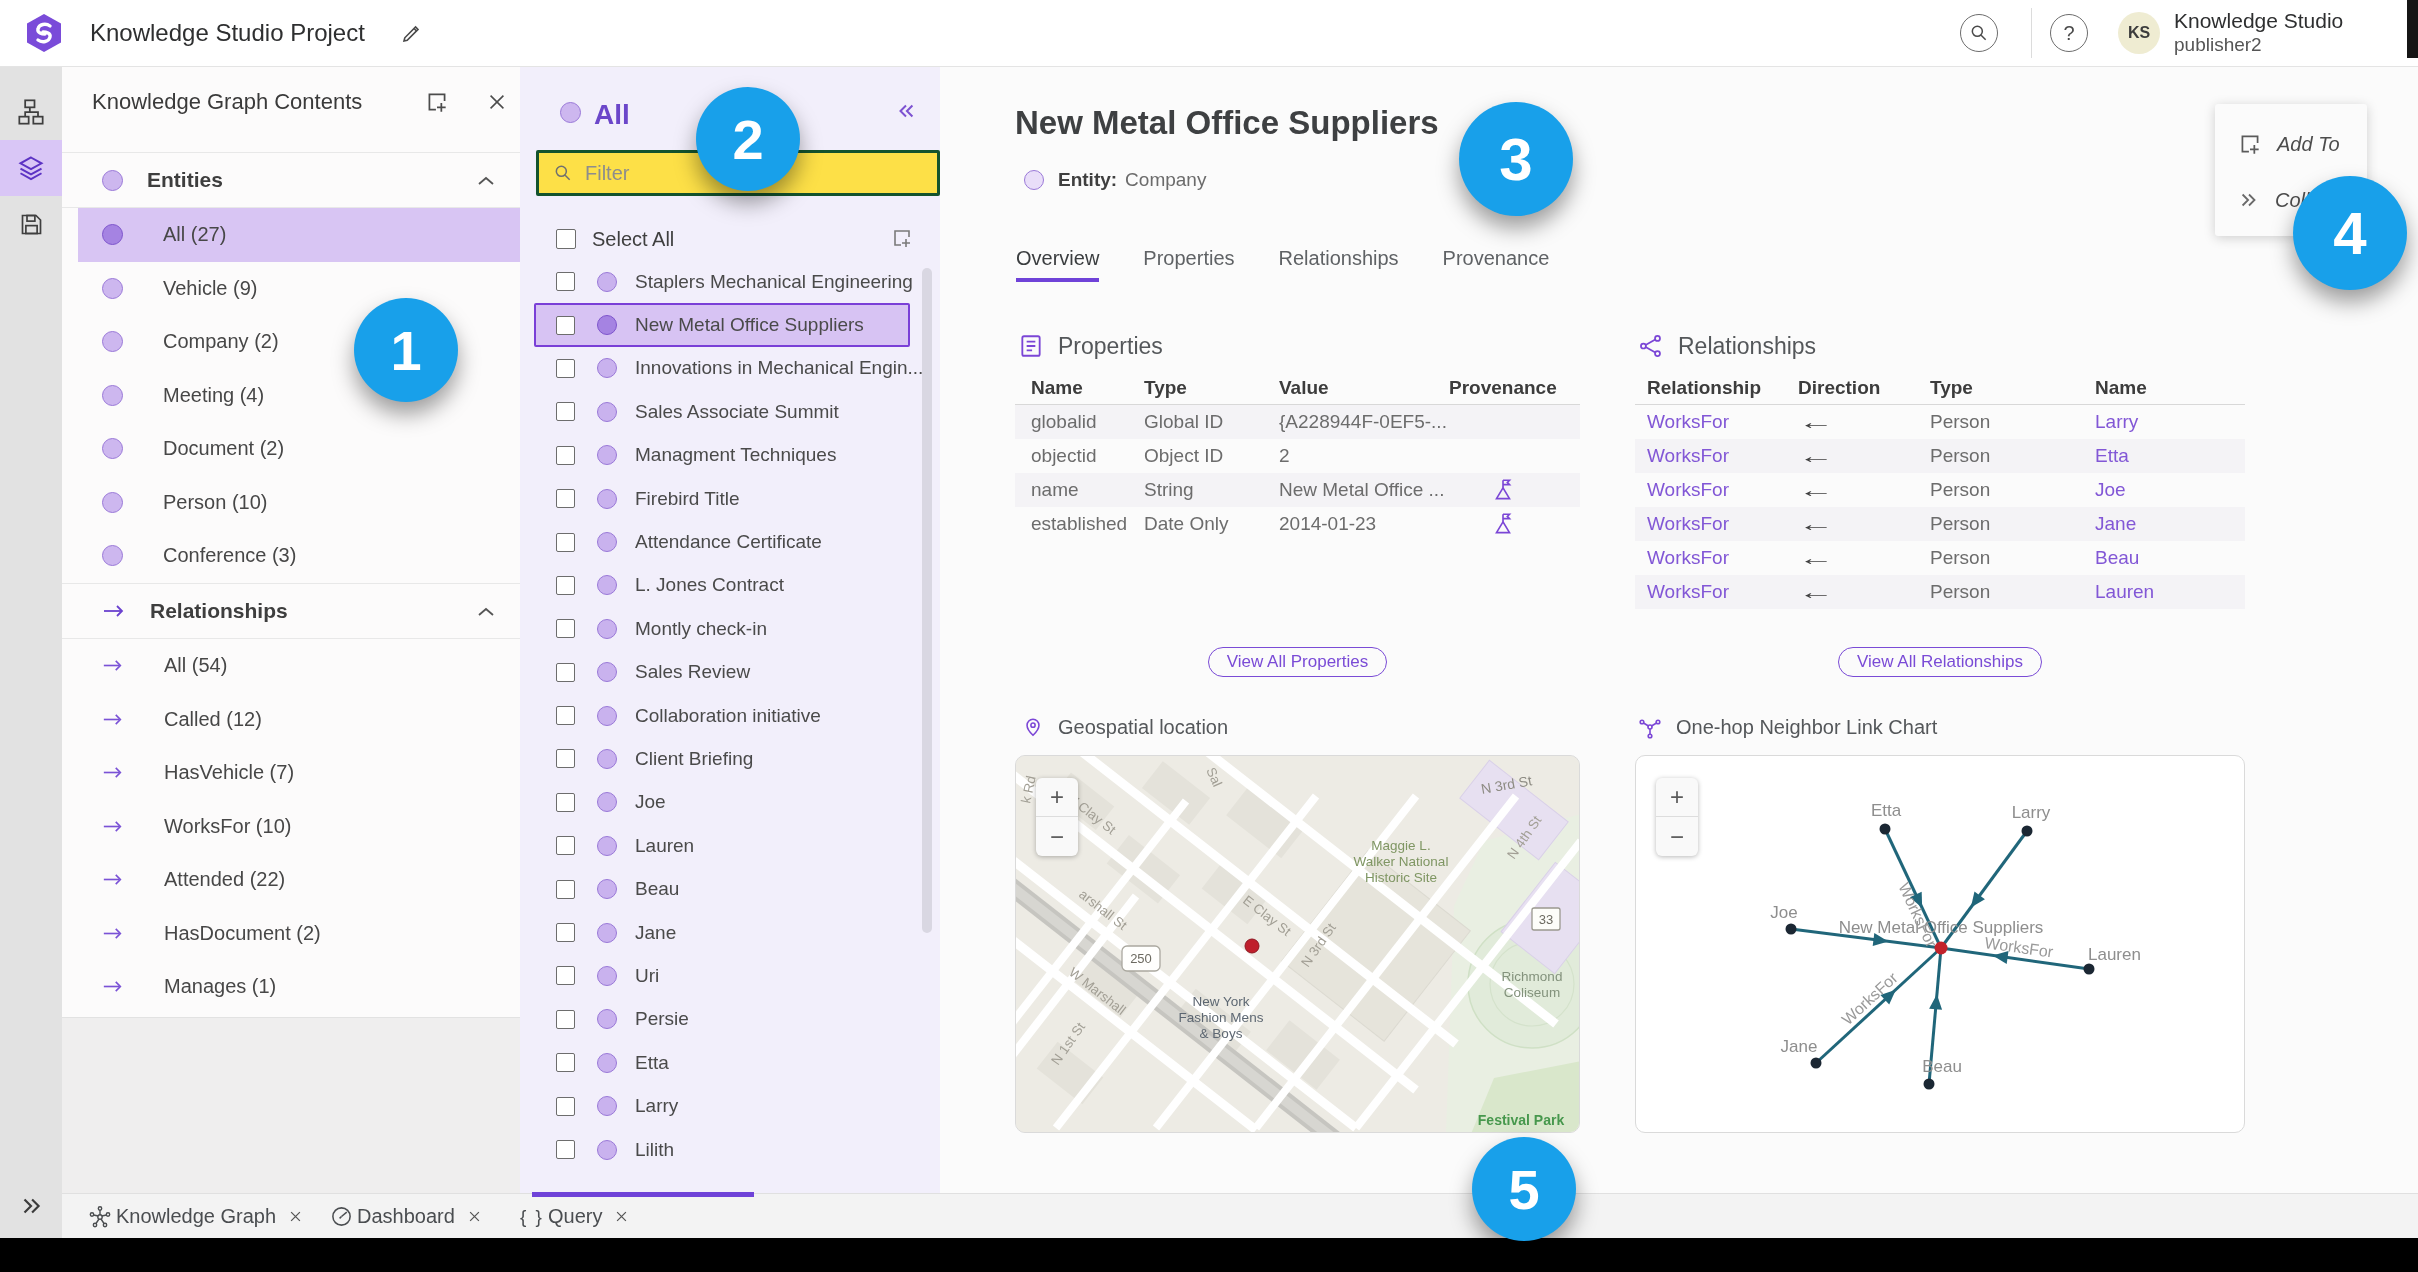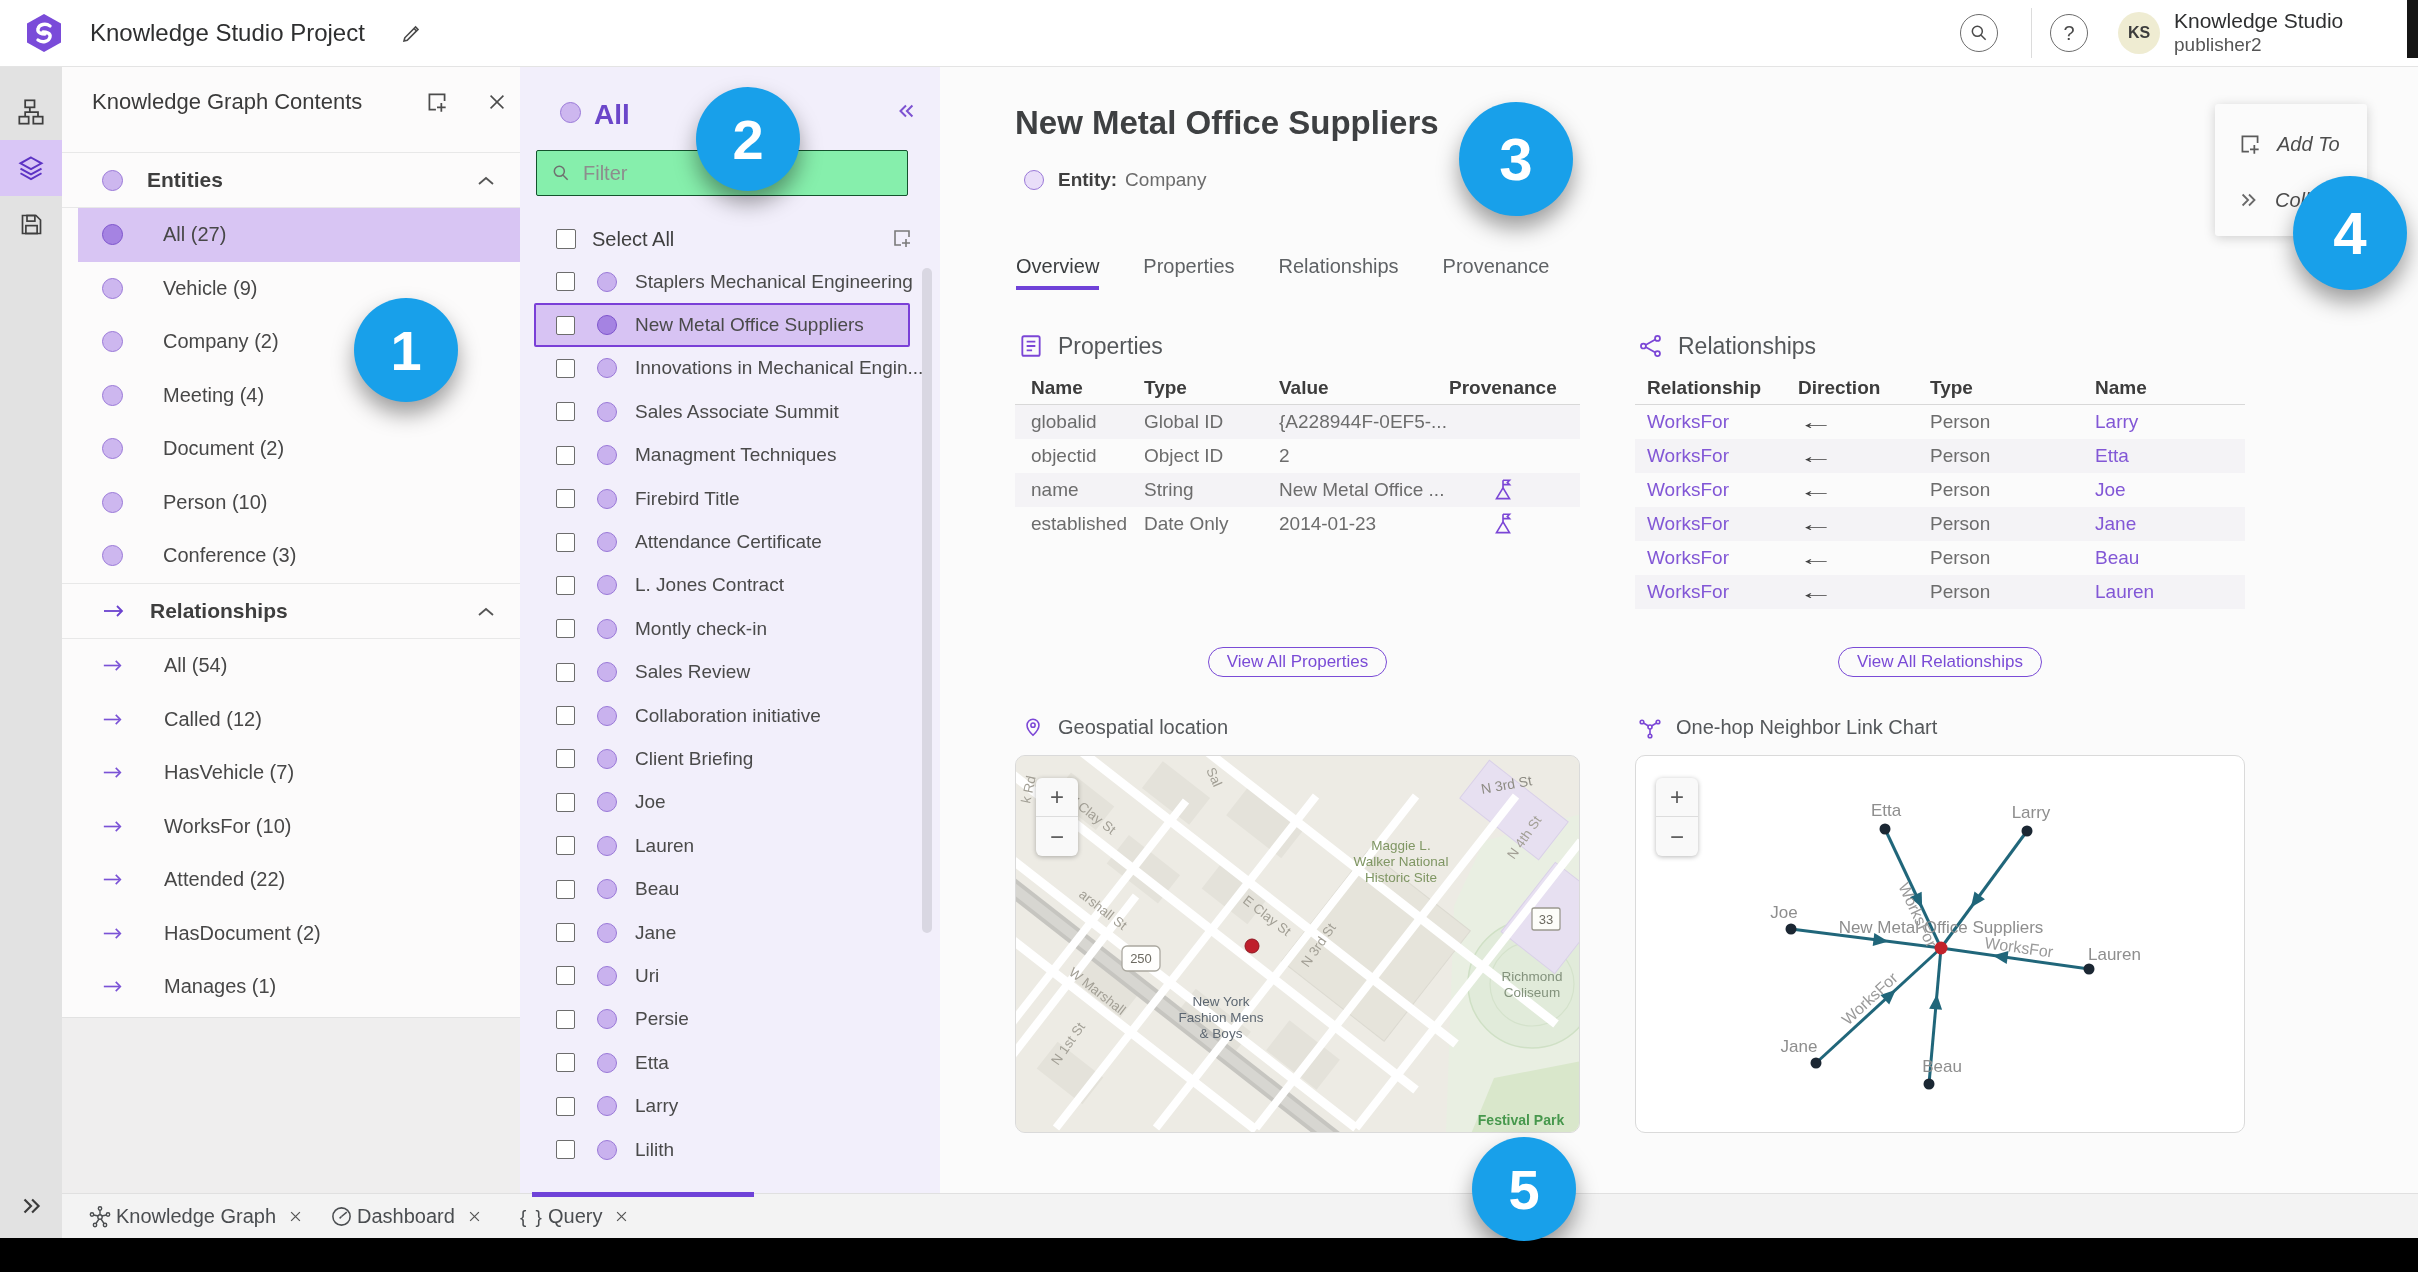--- a/index.html
+++ b/index.html
@@ -49,21 +49,21 @@
   .crow.selected .circ{margin-left:24px;background:#a583e2;border-color:#7e55cc;}
   .hdr-circ{margin-left:40px;margin-right:24px;}
   .hdr-arrow{margin-left:40px;margin-right:24px;}
 
   
   .listpanel{left:520px;top:66px;width:420px;height:1127px;background:#f2effb;z-index:10;}
   .lp-head{left:0;top:0;width:420px;height:82px;}
   .lp-head .circ{position:absolute;left:40px;top:36px;}
   .lp-all{position:absolute;left:74px;top:33px;font-size:28px;font-weight:bold;color:#6b46c9;}
   .lp-collapse{position:absolute;right:22px;top:34px;}
-  .filter{left:16px;top:84px;width:372px;height:46px;background:#86efac;border:1px solid #14532d;border-radius:2px;
+  .filter{left:16px;top:84px;width:404px;height:46px;background:#fde047;border:3px solid #14532d;border-radius:2px;
           display:flex;align-items:center;box-sizing:border-box;}
   .filter input{border:none;outline:none;font-size:20px;color:#5f5f5f;flex:1;margin-left:10px;font-family:inherit;background:transparent;}
   .filter input::placeholder{color:#8d8d8d;}
   .filter svg{margin-left:14px;}
   .selall{left:0;top:152px;width:420px;height:42px;display:flex;align-items:center;}
   .checkbox{width:20px;height:20px;border:1.5px solid #6d6d6d;background:#fff;border-radius:2px;box-sizing:border-box;flex:none;}
   .selall .checkbox{margin-left:36px;}
   .selall .lbl{margin-left:16px;font-size:20px;color:#3f3f3f;}
   .selall-add{position:absolute;right:26px;top:8px;}
   .lrows{left:0;top:194px;width:420px;}
@@ -76,21 +76,21 @@
   .lrow.selected .circ{background:#a583e2;border-color:#7e55cc;}
   .lp-scroll{left:402px;top:202px;width:10px;height:665px;background:#d9d7e2;border-radius:5px;}
 
   
   .main{left:940px;top:66px;width:1478px;height:1127px;background:#fbfbfb;}
   .d-title{left:75px;top:38px;font-size:33px;font-weight:bold;color:#3e4042;}
   .d-entity{left:84px;top:100px;height:28px;display:flex;align-items:center;}
   .d-entity .circ{width:20px;height:20px;background:#e9def9;}
   .d-entity .el{margin-left:14px;font-size:19px;font-weight:bold;color:#3f3f3f;}
   .d-entity .ev{margin-left:8px;font-size:19px;color:#6b6b6b;}
-  .dtabs{left:76px;top:180px;height:44px;display:flex;gap:44px;}
+  .dtabs{left:76px;top:172px;height:44px;display:flex;gap:44px;}
   .dtab{font-size:20px;color:#5f6265;display:flex;align-items:center;border-bottom:4px solid transparent;box-sizing:border-box;cursor:pointer;}
   .dtab.selected{color:#3a3d3f;border-bottom-color:#6f42d8;}
 
   .sec-head{height:36px;display:flex;align-items:center;gap:14px;}
   .sec-head .t{font-size:23px;color:#54575a;}
   .sh-props{left:78px;top:262px;}
   .sh-rels{left:698px;top:262px;}
   .sh-map{left:82px;top:645px;height:32px;}
   .sh-link{left:698px;top:645px;height:32px;}
   .sh-map .t,.sh-link .t{font-size:20px;}

